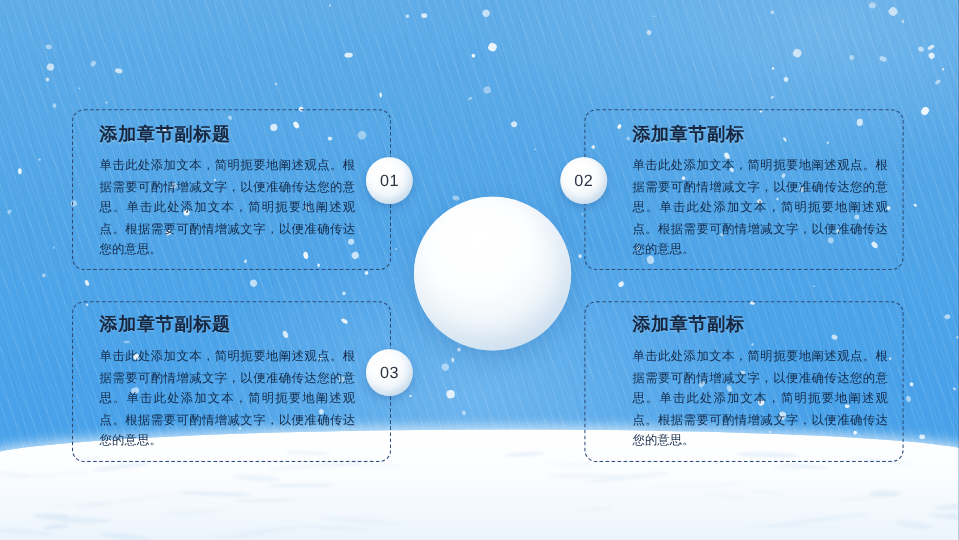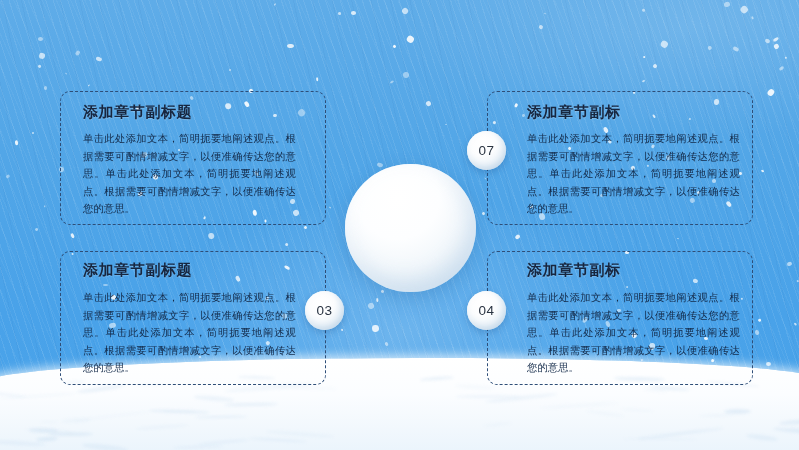--- a/index.html
+++ b/index.html
@@ -405,17 +405,17 @@
   <div class="box-body body-tr">单击此处添加文本，简明扼要地阐述观点。根据需要可酌情增减文字，以便准确传达您的意思。单击此处添加文本，简明扼要地阐述观点。根据需要可酌情增减文字，以便准确传达您的意思。</div>
 
   <div class="box box-bl"></div>
   <div class="box-head head-bl">添加章节副标题</div>
   <div class="box-body body-bl">单击此处添加文本，简明扼要地阐述观点。根据需要可酌情增减文字，以便准确传达您的意思。单击此处添加文本，简明扼要地阐述观点。根据需要可酌情增减文字，以便准确传达您的意思。</div>
 
   <div class="box box-br"></div>
   <div class="box-head head-br">添加章节副标</div>
   <div class="box-body body-br">单击此处添加文本，简明扼要地阐述观点。根据需要可酌情增减文字，以便准确传达您的意思。单击此处添加文本，简明扼要地阐述观点。根据需要可酌情增减文字，以便准确传达您的意思。</div>
 
-  <div class="badge badge-02">07</div>
+  <div class="badge badge-01">01</div>
+  <div class="badge badge-02">02</div>
   <div class="badge badge-03">03</div>
-  <div class="badge badge-04">04</div>
 
 </div>
 
 </body></html>

